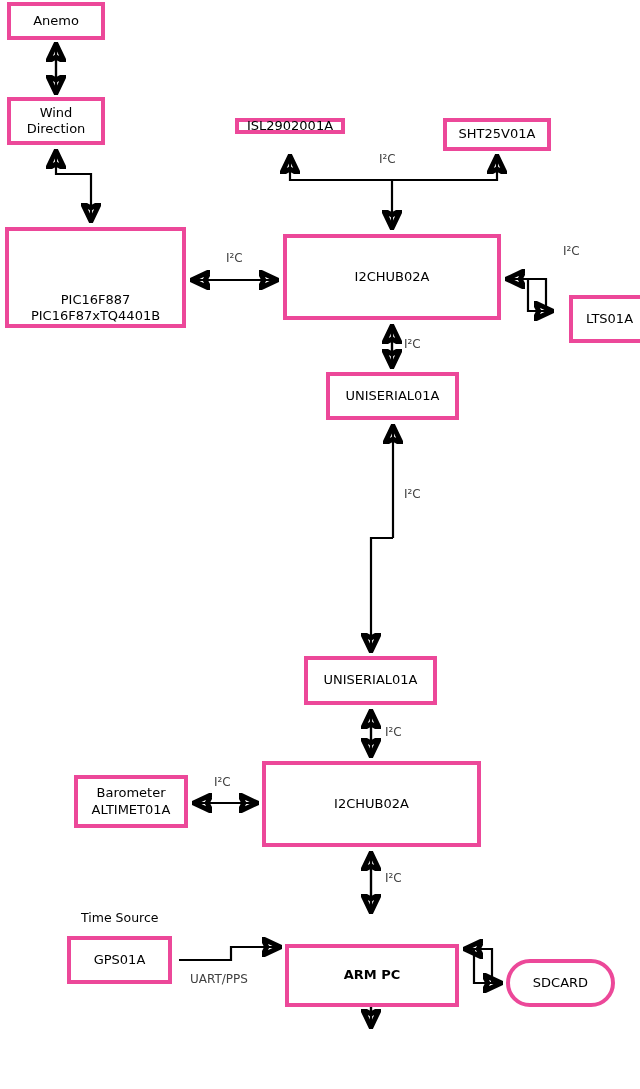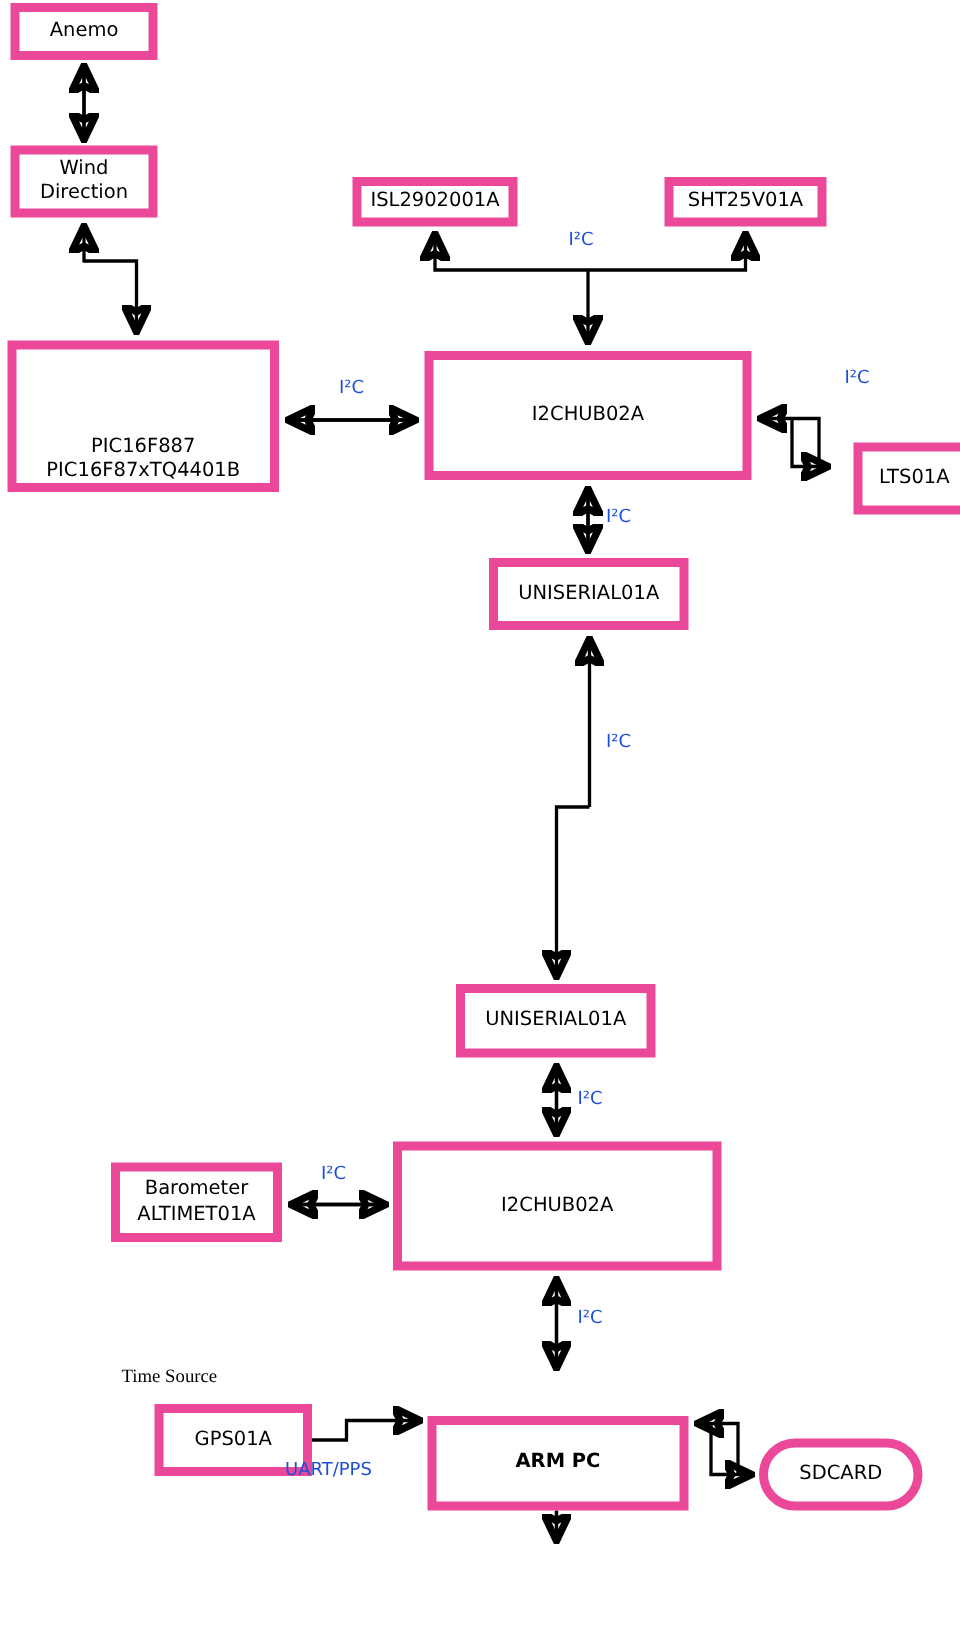--- a/index.html
+++ b/index.html
@@ -12,40 +12,40 @@
     position: relative;
     width: 640px;
     height: 1089px;
     background: #ffffff;
     font-family: "DejaVu Sans", "Liberation Sans", sans-serif;
     overflow: hidden;
   }
   .node {
     position: absolute;
     box-sizing: border-box;
-    border: 6px solid #ec4899;
+    border: 4px solid #ec4899;
     background: #ffffff;
     display: flex;
     align-items: center;
     justify-content: center;
     text-align: center;
     color: #000000;
     font-size: 13px;
     line-height: 1.25;
     z-index: 3;
   }
   .node .node-label {
     display: block;
     white-space: pre-line;
     padding: 0 4px;
   }
   .edge-label {
     position: absolute;
     font-size: 12px;
-    color: #1d4ed8;
+    color: #404040;
     white-space: nowrap;
     z-index: 4;
     background: transparent;
   }
   .free-label {
     position: absolute;
     font-size: 12.5px;
     color: #000000;
     white-space: nowrap;
     z-index: 4;
@@ -125,21 +125,21 @@
   <div class="node" style="left:7px; top:97px; width:98px; height:48px;">
     <span class="node-label">Wind
 Direction</span>
   </div>
 
   <div class="node" style="left:5px; top:227px; width:181px; height:101px;align-items:flex-end;">
     <span class="node-label">PIC16F887
 PIC16F87xTQ4401B</span>
   </div>
 
-  <div class="node" style="left:235px; top:118px; width:110px; height:33px;">
+  <div class="node" style="left:235px; top:118px; width:110px; height:16px;">
     <span class="node-label">ISL2902001A</span>
   </div>
 
   <div class="node" style="left:443px; top:118px; width:108px; height:33px;">
     <span class="node-label">SHT25V01A</span>
   </div>
 
   <div class="node" style="left:283px; top:234px; width:218px; height:86px;">
     <span class="node-label">I2CHUB02A</span>
   </div>
@@ -158,21 +158,21 @@
 
   <div class="node" style="left:262px; top:761px; width:219px; height:86px;">
     <span class="node-label">I2CHUB02A</span>
   </div>
 
   <div class="node" style="left:74px; top:775px; width:114px; height:53px;">
     <span class="node-label">Barometer
 ALTIMET01A</span>
   </div>
 
-  <div class="node" style="left:67px; top:936px; width:105px; height:48px;margin-left:36px;">
+  <div class="node" style="left:67px; top:936px; width:105px; height:48px;">
     <span class="node-label">GPS01A</span>
   </div>
 
   <div class="node" style="left:285px; top:944px; width:174px; height:63px;font-weight:bold;">
     <span class="node-label">ARM PC</span>
   </div>
 
   <div class="node" style="left:506px; top:959px; width:109px; height:48px;border-radius:24px;">
     <span class="node-label">SDCARD</span>
   </div>
@@ -189,15 +189,15 @@
   <div class="edge-label" style="left:404px; top:487px;">I²C</div>
 
   <div class="edge-label" style="left:385px; top:725px;">I²C</div>
 
   <div class="edge-label" style="left:214px; top:775px;">I²C</div>
 
   <div class="edge-label" style="left:385px; top:871px;">I²C</div>
 
   <div class="edge-label" style="left:190px; top:972px;">UART/PPS</div>
 
-  <div class="free-label" style="left:81px; top:910px;font-family:Liberation Serif, serif;">Time Source</div>
+  <div class="free-label" style="left:81px; top:910px;">Time Source</div>
 
 </div>
 
 </body></html>

